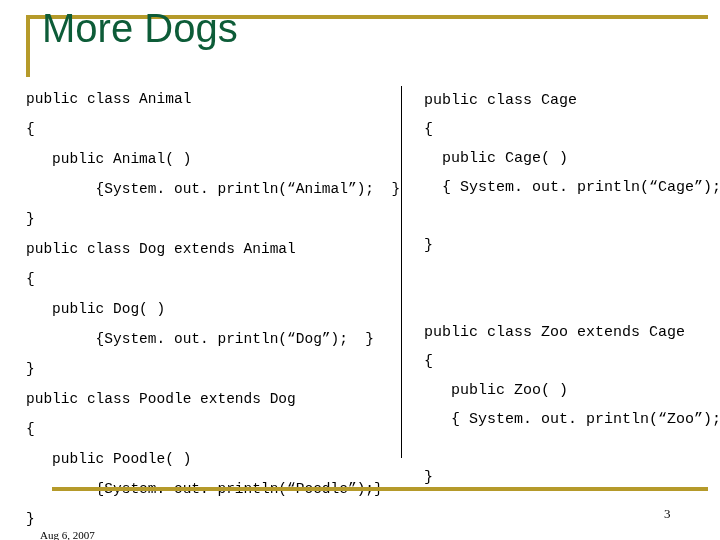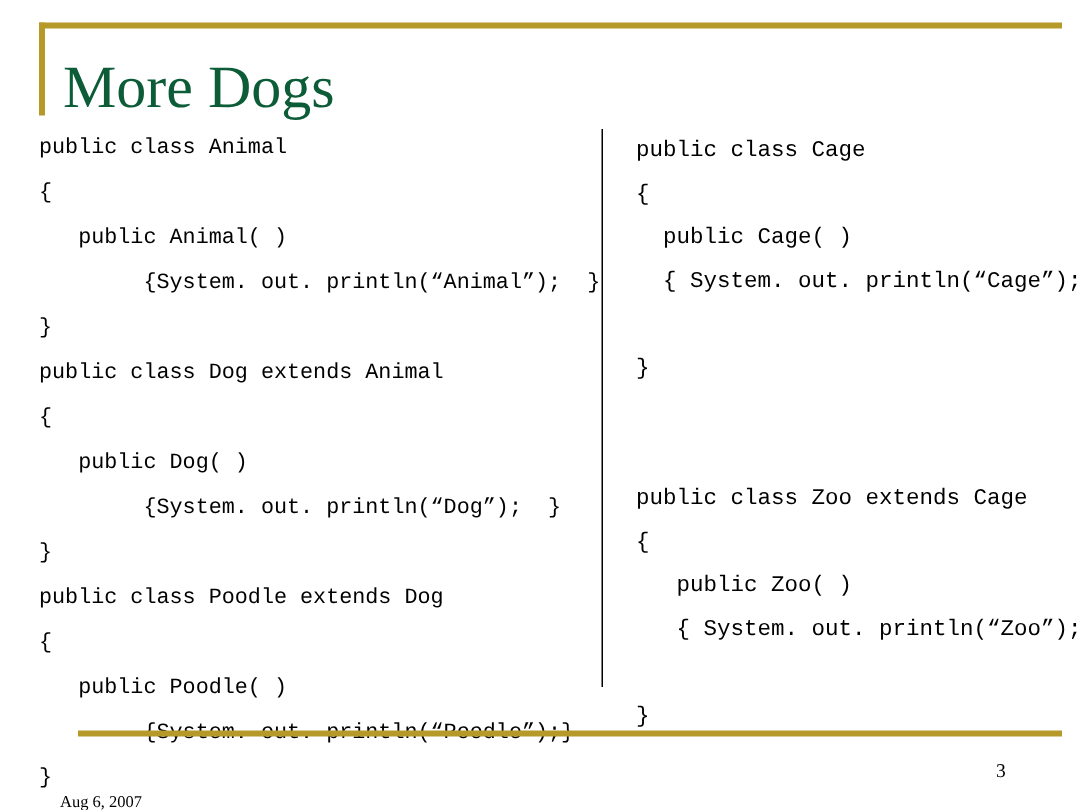--- a/index.html
+++ b/index.html
@@ -28,22 +28,22 @@
     position: absolute;
     left: 26px;
     top: 15px;
     width: 4px;
     height: 62px;
     background: #b59a2a;
   }
   #slide-title {
     position: absolute;
     left: 42px;
-    top: 34px;
-    font-family: Liberation Serif, serif;
+    top: 4px;
+    font-family: Liberation Sans, sans-serif;
     font-size: 40px;
     line-height: 48px;
     color: #0d5c38;
     white-space: pre;
     letter-spacing: 0px;
   }
 
   
   .code-block {
     position: absolute;

